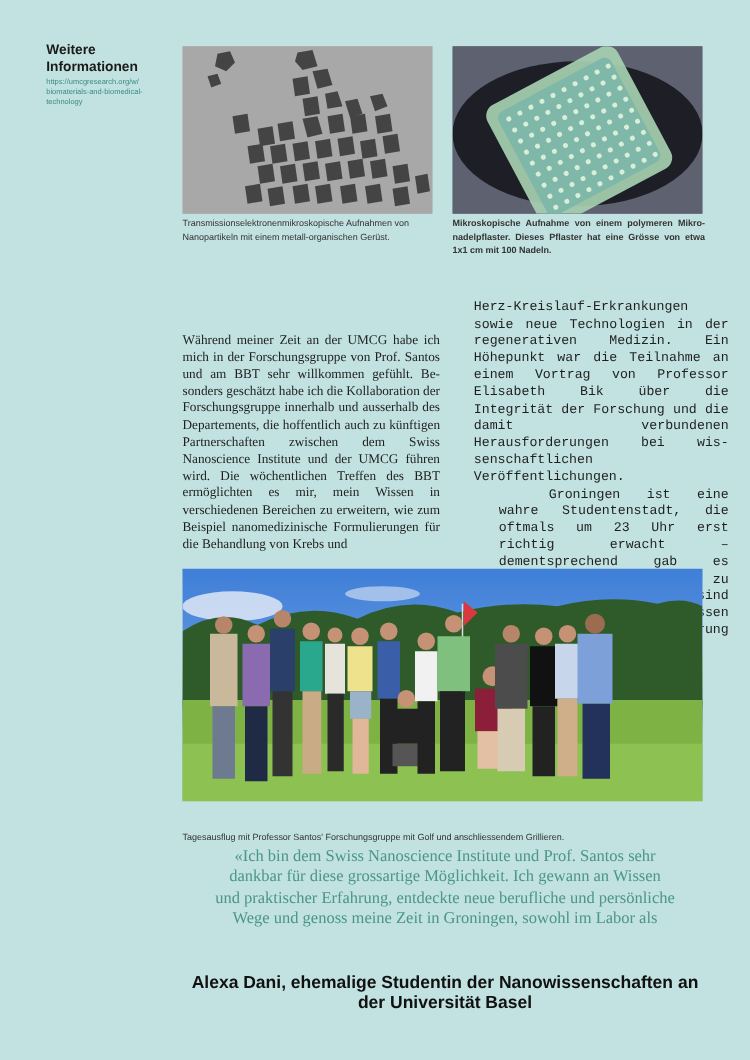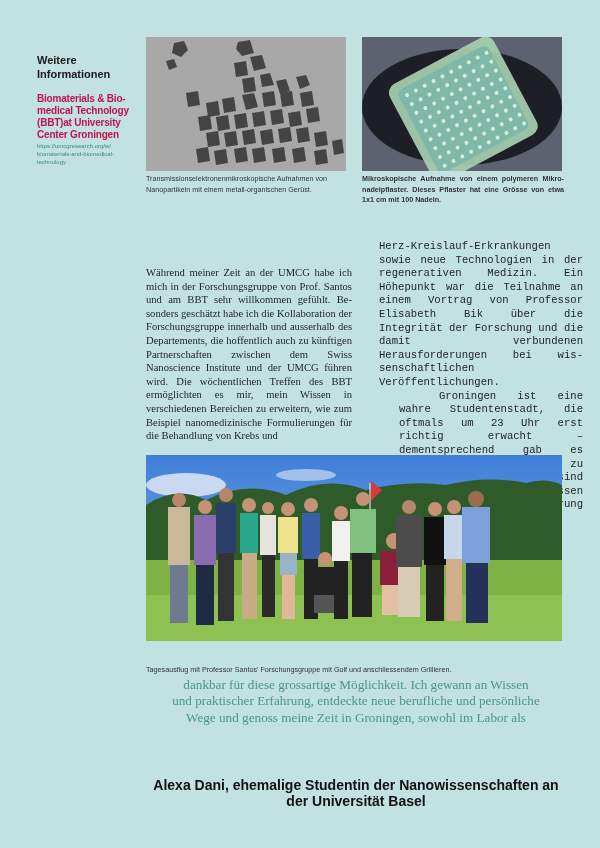--- a/index.html
+++ b/index.html
@@ -2,21 +2,21 @@
 <html><head>
 <meta charset="utf-8">
 <style>
   html, body { margin: 0; padding: 0; }
   body {
     width: 600px; height: 848px; overflow: hidden;
     background: #c1e2e0; position: relative;
     font-family: "Liberation Sans", sans-serif;
   }
   .sidebar { position: absolute; left: 37px; top: 33px; width: 100px; }
-  .side-title { font-weight: bold; font-size: 11px; line-height: 14px; color: #1a1a1a; margin-top: 20px; }
+  .side-title { font-weight: bold; font-size: 11px; line-height: 14px; color: #1a1a1a; }
   .side-title span { display: block; }
   .side-link-title { margin-top: 12px; font-weight: bold; font-size: 10px; line-height: 12px; color: #c4124e; letter-spacing: -0.2px; }
   .side-link-title span { display: block; }
   .side-url { font-size: 6px; line-height: 8px; color: #3a8a86; margin-top: 1px; }
   .side-url span { display: block; }
 
   .fig { position: absolute; overflow: hidden; }
   #fig1 { left: 146px; top: 37px; width: 200px; height: 134px; background: #a9a9a9; }
   #fig2 { left: 362px; top: 37px; width: 200px; height: 134px; background: #5b5e6f; }
   .caption { position: absolute; font-size: 7.2px; line-height: 10.5px; color: #333; }
@@ -41,26 +41,20 @@
   .attribution { position: absolute; left: 146px; top: 777px; width: 420px; text-align: center;
     font-weight: bold; font-size: 14px; color: #111; }
 </style>
 </head>
 <body>
 
 <div class="sidebar">
   <div class="side-title">
     <span>Weitere</span>
     <span>Informationen</span>
-  </div>
-  <div class="side-link-title">
-    <span>Biomaterials &amp; Bio-</span>
-    <span>medical Technology</span>
-    <span>(BBT)at University</span>
-    <span>Center Groningen</span>
   </div>
   <div class="side-url">
     <span>https://umcgresearch.org/w/</span>
     <span>biomaterials-and-biomedical-</span>
     <span>technology</span>
   </div>
 </div>
 
 <div class="fig" id="fig1" title="Transmissionselektronenmikroskopische Aufnahme von Nanopartikeln">
   <svg width="200" height="134" viewBox="0 0 200 134">
@@ -282,17 +276,18 @@
         <circle cx="308" cy="52" r="7" fill="#c59276"></circle>
       <rect x="316" y="52" width="28" height="56" fill="#7da0d8"></rect>
         <rect x="320" y="108" width="22" height="60" fill="#23325a"></rect>
         <circle cx="330" cy="44" r="8" fill="#9c6c50"></circle>
     </g>
   </svg>
 </div>
 <div class="caption" id="cap3">Tagesausflug mit Professor Santos' Forschungsgruppe mit Golf und anschliessendem Grillieren.</div>
 
 <div class="quote">
+  <span>«Ich bin dem Swiss Nanoscience Institute und Prof. Santos sehr</span>
   <span>dankbar für diese grossartige Möglichkeit. Ich gewann an Wissen</span>
   <span>und praktischer Erfahrung, entdeckte neue berufliche und persönliche</span>
   <span>Wege und genoss meine Zeit in Groningen, sowohl im Labor als</span>
 </div>
 <div class="attribution">Alexa Dani, ehemalige Studentin der Nanowissenschaften an der Universität Basel</div>
 
 </body></html>

